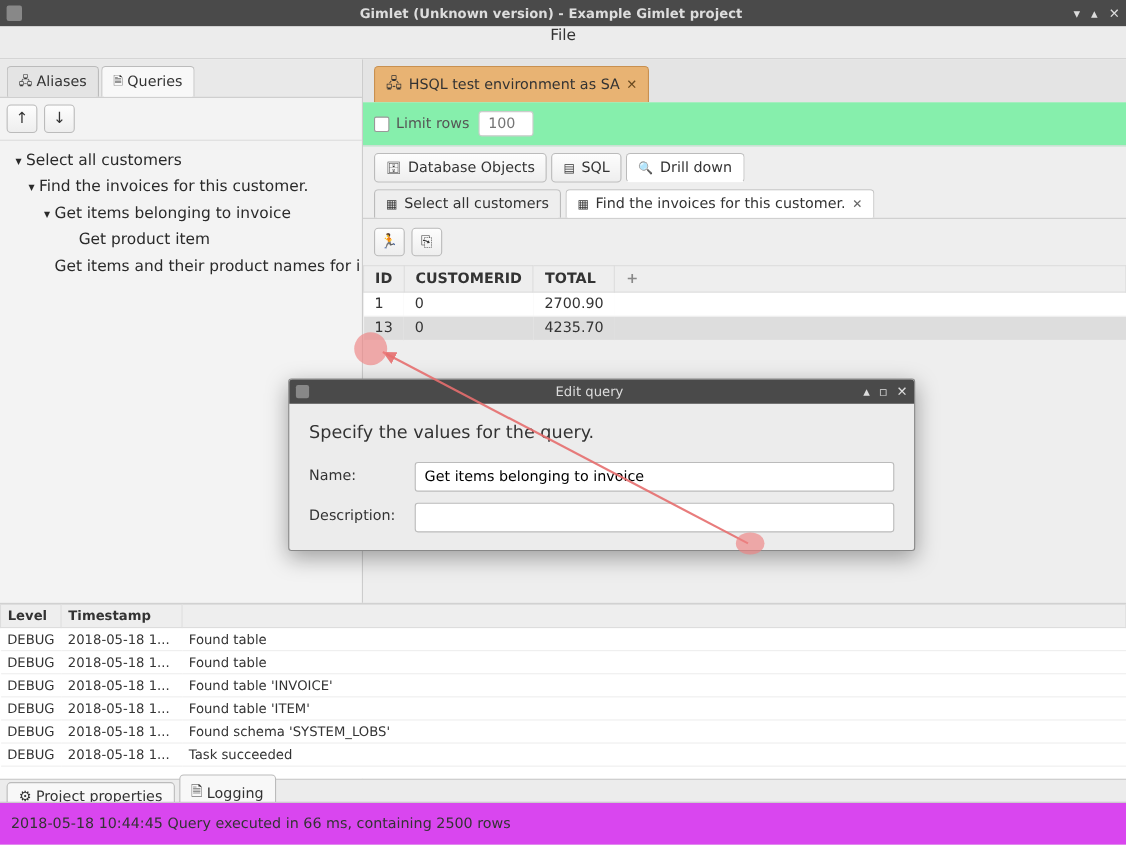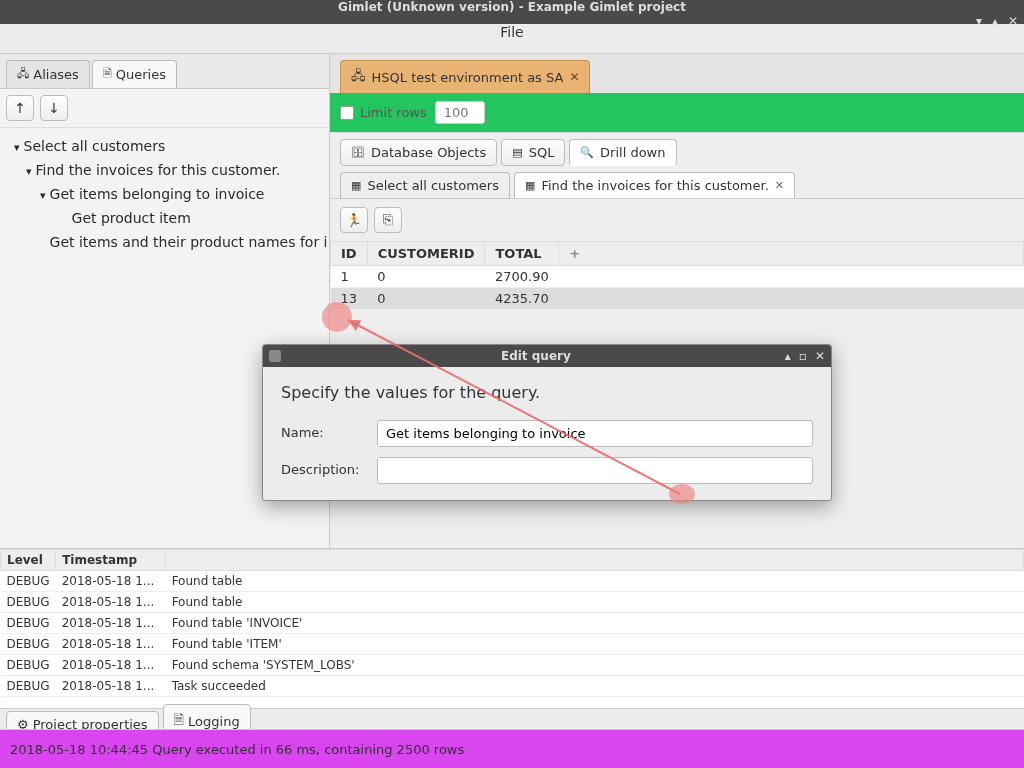--- a/index.html
+++ b/index.html
@@ -1,19 +1,19 @@
 <!DOCTYPE html>
 <html><head>
 <meta charset="utf-8">
 <style>
   * { box-sizing: border-box; margin: 0; padding: 0; font-family: "DejaVu Sans", "Liberation Sans", sans-serif; }
   body { width: 1024px; height: 768px; background: #eeeeee; overflow: hidden; position: relative; font-size: 13px; color: #333; }
   
   
-  .titlebar { height: 24px; background: #4a4a4a; color: #ddd; display: flex; align-items: center; padding: 0 6px; font-size: 12px; flex-direction: column; }
+  .titlebar { height: 24px; background: #4a4a4a; color: #ddd; display: flex; align-items: center; padding: 0 6px; font-size: 12px; }
   .titlebar-icon { width: 14px; height: 14px; margin-right: 6px; background:#888; border-radius:2px; }
   .titlebar .title { flex: 1; text-align: center; font-weight: bold; }
   .titlebar .wicons { display:flex; gap:10px; margin-left:auto; }
   .titlebar .wicons span { cursor:pointer; font-size:12px; }
   
   
   .menubar { height: 30px; background: #ececec; border-bottom: 1px solid #ccc; display:flex; align-items:center; padding:0 12px; gap:20px; font-size:14px;flex-direction:column; }
   .menubar span { cursor:pointer; }
   
   
@@ -35,21 +35,21 @@
   .tree-row.l2 { padding-left:40px; }
   .tree-row.l3 { padding-left:62px; }
   .caret::before { content:"▾"; font-size:11px; margin-right:4px; }
   .caret-r::before { content:"▸"; font-size:11px; margin-right:4px; visibility:hidden; }
   
   
   .rightpanel { flex:1; display:flex; flex-direction:column; background:#eee; }
   .conn-tab-row { padding:6px 6px 0 10px; background:#e4e4e4; display:flex; }
   .conn-tab { background:#e8b373; border:1px solid #c89050; border-bottom:none; border-radius:4px 4px 0 0; padding:5px 10px; font-size:13px; display:flex; align-items:center; gap:6px; cursor:pointer; }
   .conn-tab .close { font-size:12px; color:#6a4a20; }
-  .rp-toolbar { padding:8px 10px; display:flex; align-items:center; gap:8px; background:#22c55e; border-bottom:1px solid #ddd; }
+  .rp-toolbar { padding:8px 10px; display:flex; align-items:center; gap:8px; background:#86efac; border-bottom:1px solid #ddd; }
   .chkbox { width:14px; height:14px; border:1px solid #999; background:#fff; border-radius:2px; display:inline-block; margin-right:6px; }
   .limit-label { display:flex; align-items:center; font-size:13px; color:#555; }
   .textfield { border:1px solid #ccc; border-radius:3px; padding:3px 8px; background:#fff; color:#aaa; font-size:13px; width:50px; }
   
   .mode-tabs { padding:6px 10px 0 10px; display:flex; gap:4px; }
   .mode-tab { padding:5px 10px; border:1px solid #bbb; border-radius:4px; background:linear-gradient(#fdfdfd,#eee); font-size:13px; display:flex; align-items:center; gap:6px; cursor:pointer; }
   .mode-tab.active { background:#fff; border-bottom:1px solid #fff; }
   .icon-g { font-size:11px; }
   
   .result-tabs { padding:6px 10px 0 10px; display:flex; gap:4px; border-bottom:1px solid #ccc; margin-bottom:0; }
@@ -77,21 +77,21 @@
   .c-ts { width:110px; }
   
   
   .bottomtabs { position:absolute; left:0; right:0; bottom:30px; height:30px; background:#ececec; border-top:1px solid #ccc; display:flex; align-items:flex-end; padding:0 6px; gap:4px; }
   .bottomtabs .btab { padding:5px 10px; border:1px solid #bbb; border-radius:4px 4px 0 0; background:#f8f8f8; font-size:13px; display:flex; align-items:center; gap:4px; cursor:pointer; }
   .statusbar { position:absolute; left:0; right:0; bottom:0; height:39px; background:#d946ef; border-top:1px solid #ccc; display:flex; align-items:center; padding:0 10px; font-size:13px; color:#333; }
   
   
   .dialog { position:absolute; left:262px; top:344px; width:570px; background:#ececec; border:1px solid #888; box-shadow:0 6px 20px rgba(0,0,0,.35); border-radius:3px; z-index:50; }
   .dialog .dtitlebar { height:22px; background:#4a4a4a; color:#ddd; display:flex; align-items:center; padding:0 6px; font-size:12px; border-radius:3px 3px 0 0; }
-  .dialog .dtitlebar .title { flex:1; text-align:center; font-weight:bold; }
+  .dialog .dtitlebar .title { flex:1; text-align:center; font-weight:normal; }
   .dialog .dtitlebar .wicons { display:flex; gap:8px; }
   .dialog .dbody { padding:16px 18px 6px 18px; }
   .dialog h3 { font-size:16px; font-weight:normal; margin-bottom:18px; }
   .form-row { display:flex; align-items:flex-start; margin-bottom:10px; }
   .form-row label { width:96px; font-size:13px; padding-top:5px; }
   .form-row .finput { flex:1; border:1px solid #bbb; border-radius:3px; padding:5px 8px; background:#fff; font-size:13px; }
   .form-row textarea.finput { height:56px; font-family:"DejaVu Sans Mono","Liberation Mono",monospace; resize:none; }
   .dialog .dactions { display:flex; justify-content:flex-end; gap:10px; padding:8px 14px 14px; }
   .btn { padding:5px 22px; border:1px solid #aaa; border-radius:4px; background:linear-gradient(#fdfdfd,#e8e8e8); font-size:13px; cursor:pointer; }
   .btn.primary { background:linear-gradient(#bfe0f9,#8ec7ef); border-color:#6fa9cf; }

